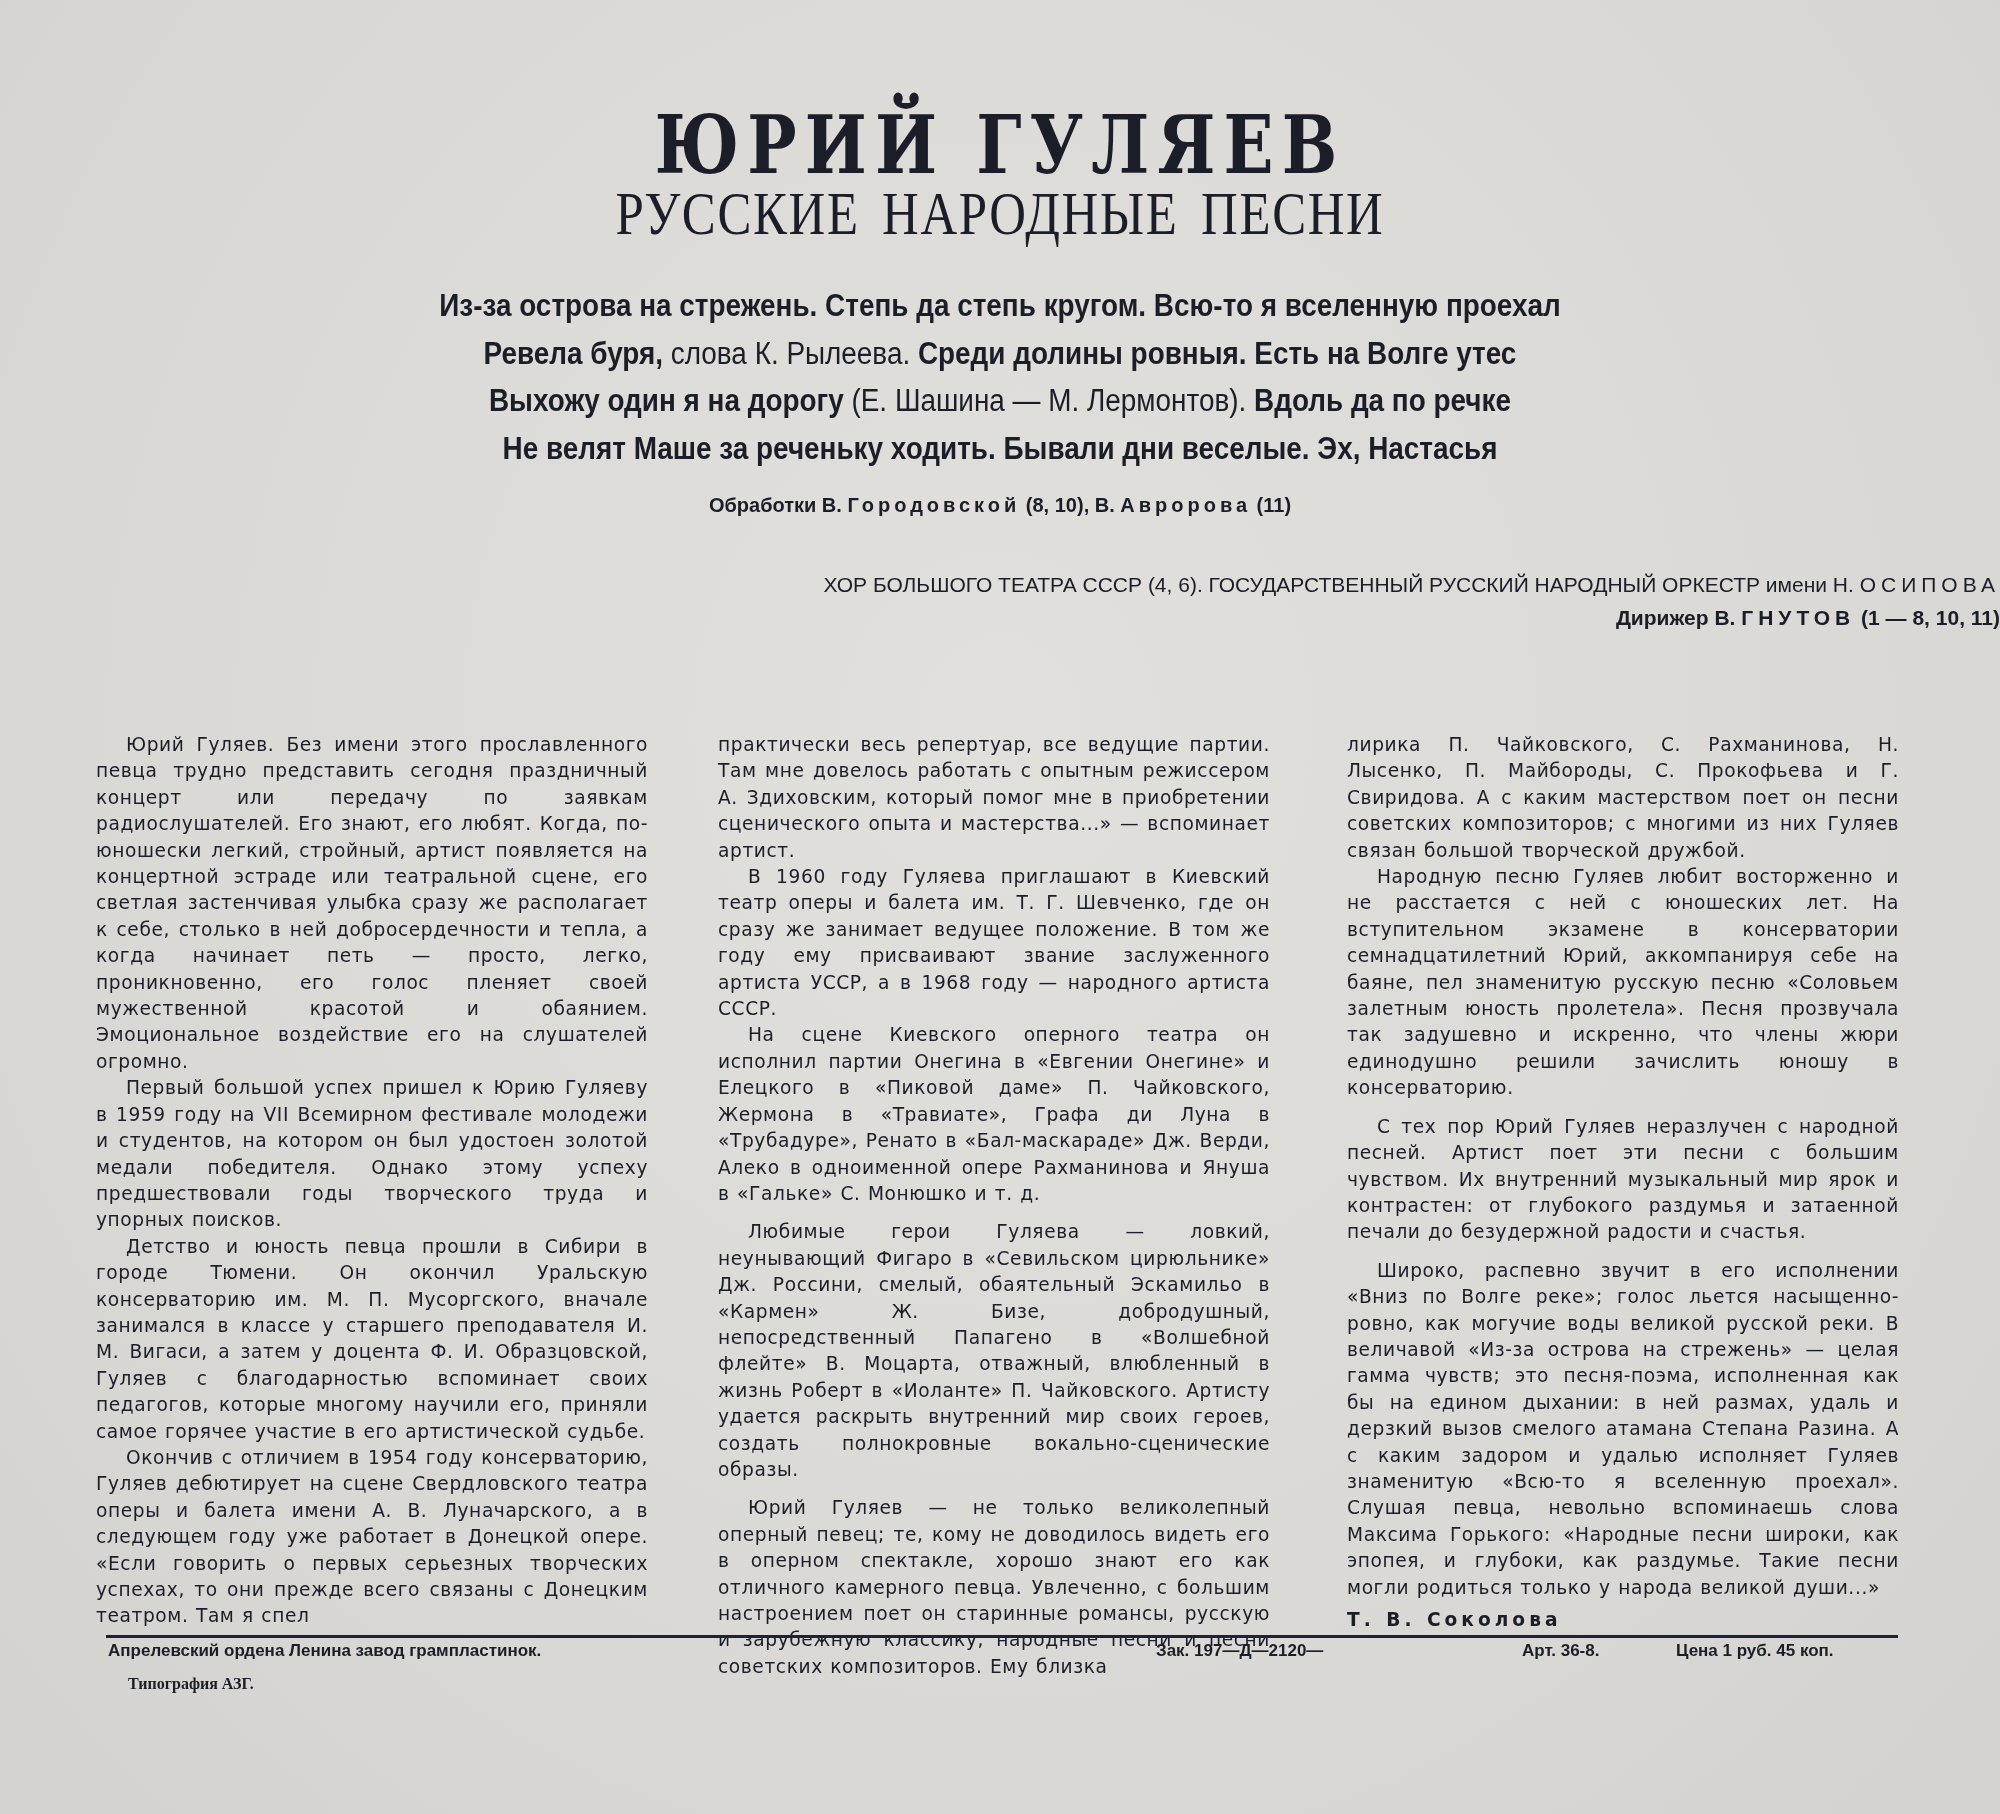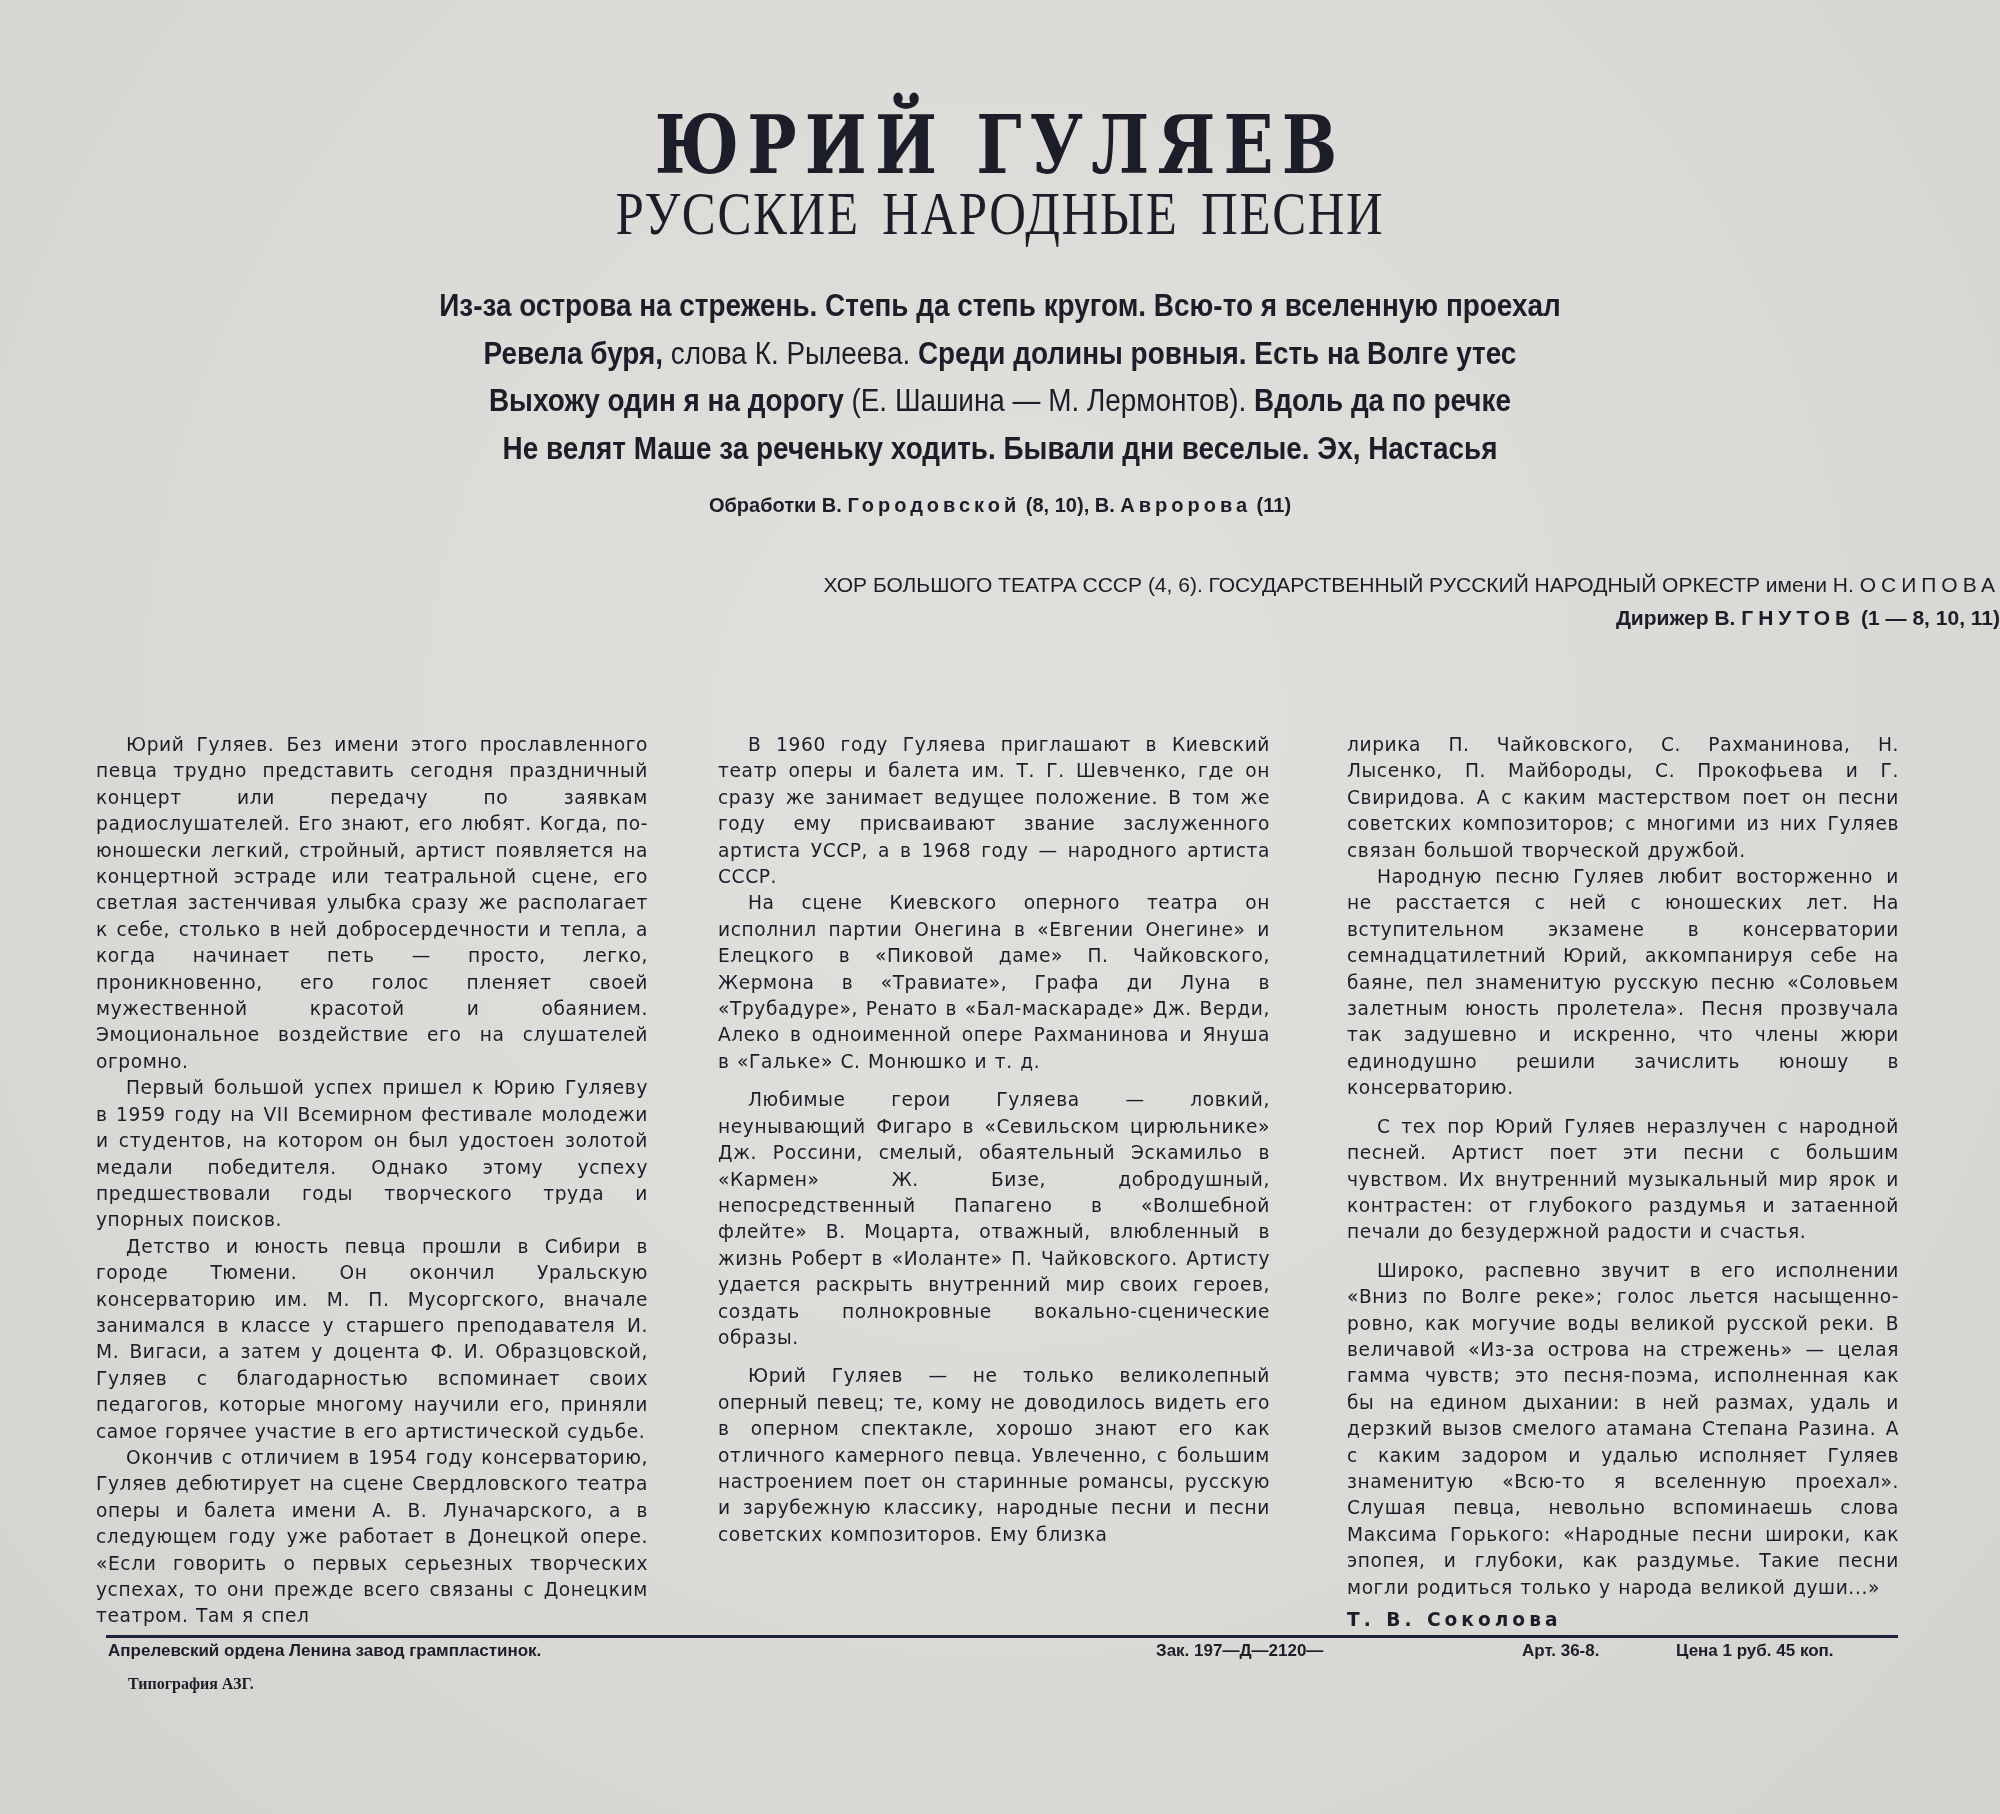--- a/index.html
+++ b/index.html
@@ -80,20 +80,21 @@
 </div>
 
 <div class="abs col c1">
   <p>Юрий Гуляев. Без имени этого  прославленного певца трудно представить сегодня праздничный концерт или передачу по заявкам радиослушателей. Его  знают,  его  любят.  Когда, по-юношески легкий, стройный, артист появляется на концертной эстраде или театральной сцене, его светлая застенчивая улыбка  сразу же располагает к себе, столько в ней добросердечности и тепла, а когда начинает петь — просто, легко, проникновенно, его голос пленяет своей мужественной  красотой и обаянием.  Эмоциональное воздействие его на слушателей огромно.</p>
   <p>Первый большой успех пришел к Юрию Гуляеву в 1959 году на VII Всемирном  фестивале молодежи и студентов, на котором он был удостоен золотой медали победителя. Однако этому успеху предшествовали годы творческого труда и упорных поисков.</p>
   <p>Детство и юность певца прошли в Сибири в городе Тюмени. Он окончил Уральскую консерваторию им. М. П. Мусоргского, вначале занимался  в классе  у  старшего   преподавателя И. М. Вигаси, а затем у доцента Ф. И. Образцовской, Гуляев с благодарностью вспоминает своих педагогов, которые многому  научили его, приняли самое горячее участие в его артистической судьбе.</p>
   <p>Окончив с отличием в 1954 году консерваторию, Гуляев дебютирует на сцене Свердловского театра оперы и балета имени А. В. Луначарского, а в следующем  году  уже  работает  в Донецкой  опере.  «Если  говорить  о первых серьезных творческих успехах, то они  прежде всего связаны с Донецким театром. Там я спел</p>
 </div>
 
 <div class="abs col c2">
+  <p style="text-indent:0">практически весь репертуар, все ведущие партии. Там мне  довелось  работать  с опытным режиссером А. Здиховским, который помог мне в приобретении сценического опыта и мастерства...» — вспоминает артист.</p>
   <p>В 1960 году Гуляева приглашают в Киевский театр оперы и балета им. Т. Г. Шевченко, где он сразу же занимает ведущее  положение. В том же году ему присваивают звание заслуженного артиста УССР, а в 1968 году — народного артиста СССР.</p>
   <p>На сцене  Киевского  оперного  театра  он исполнил партии Онегина в «Евгении Онегине» и Елецкого  в «Пиковой  даме»  П. Чайковского, Жермона в «Травиате», Графа ди Луна в «Трубадуре»,  Ренато в «Бал-маскараде»  Дж. Верди, Алеко в одноименной опере Рахманинова и Януша в «Гальке» С. Монюшко и т. д.</p>
   <p class="gap">Любимые герои Гуляева — ловкий, неунывающий Фигаро в «Севильском цирюльнике» Дж. Россини,  смелый,  обаятельный  Эскамильо  в «Кармен» Ж. Бизе, добродушный, непосредственный Папагено в «Волшебной флейте» В. Моцарта, отважный, влюбленный в жизнь  Роберт  в «Иоланте»  П. Чайковского.  Артисту   удается раскрыть внутренний мир своих героев, создать полнокровные  вокально-сценические  образы.</p>
   <p class="gap">Юрий Гуляев — не  только   великолепный оперный певец; те, кому не доводилось видеть его в оперном спектакле, хорошо знают его как отличного камерного певца. Увлеченно, с большим настроением поет он старинные  романсы, русскую и зарубежную классику, народные песни и песни советских  композиторов.  Ему близка</p>
 </div>
 
 <div class="abs col c3">
   <p style="text-indent:0">лирика П. Чайковского, С. Рахманинова, Н. Лысенко, П. Майбороды, С. Прокофьева и Г. Свиридова. А с каким мастерством поет он песни советских  композиторов;  с многими  из  них Гуляев связан большой творческой дружбой.</p>
   <p>Народную песню Гуляев любит восторженно и не расстается с ней с юношеских лет. На вступительном экзамене в консерватории семнадцатилетний Юрий, аккомпанируя себе на баяне, пел  знаменитую  русскую  песню  «Соловьем залетным юность пролетела». Песня прозвучала так задушевно и искренно,  что члены  жюри единодушно решили зачислить юношу в консерваторию.</p>
   <p class="gap">С тех пор Юрий Гуляев неразлучен с народной песней. Артист поет эти  песни с большим чувством. Их внутренний музыкальный мир ярок и контрастен: от глубокого  раздумья и затаенной печали до безудержной радости и счастья.</p>

